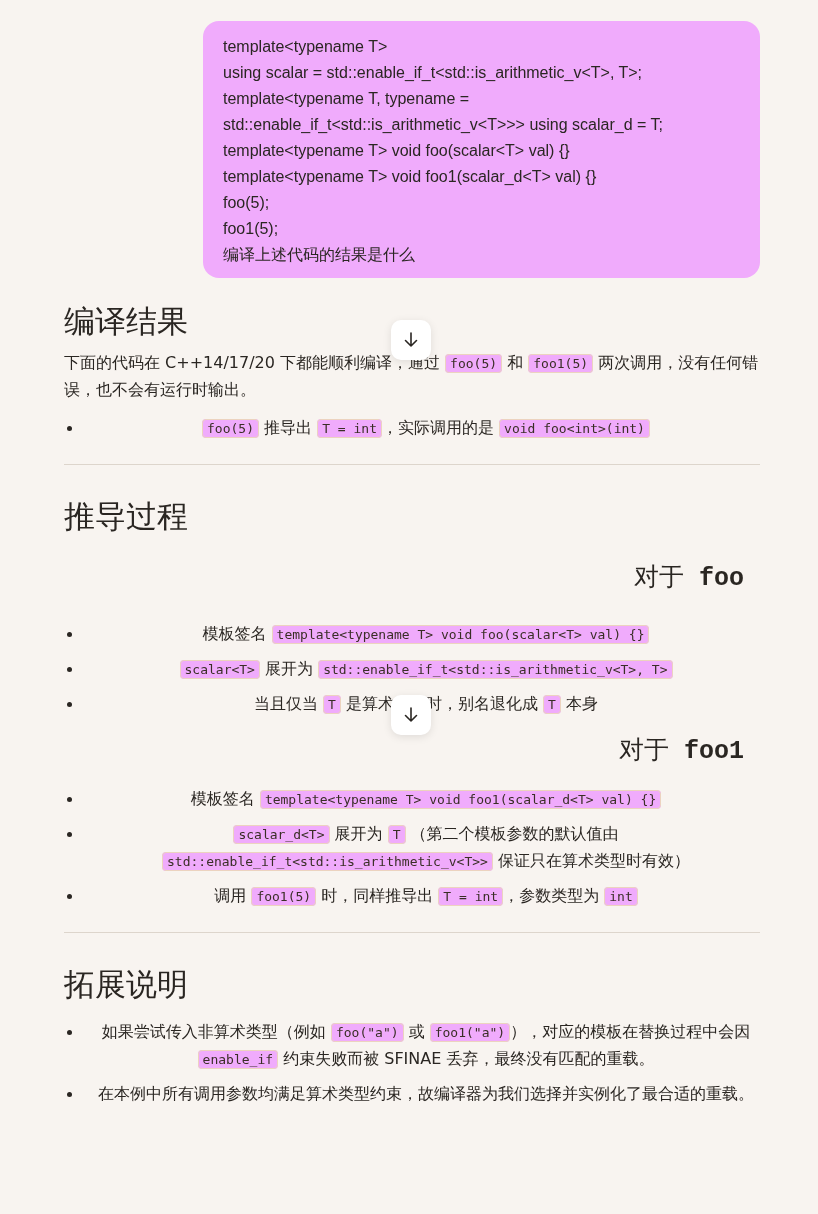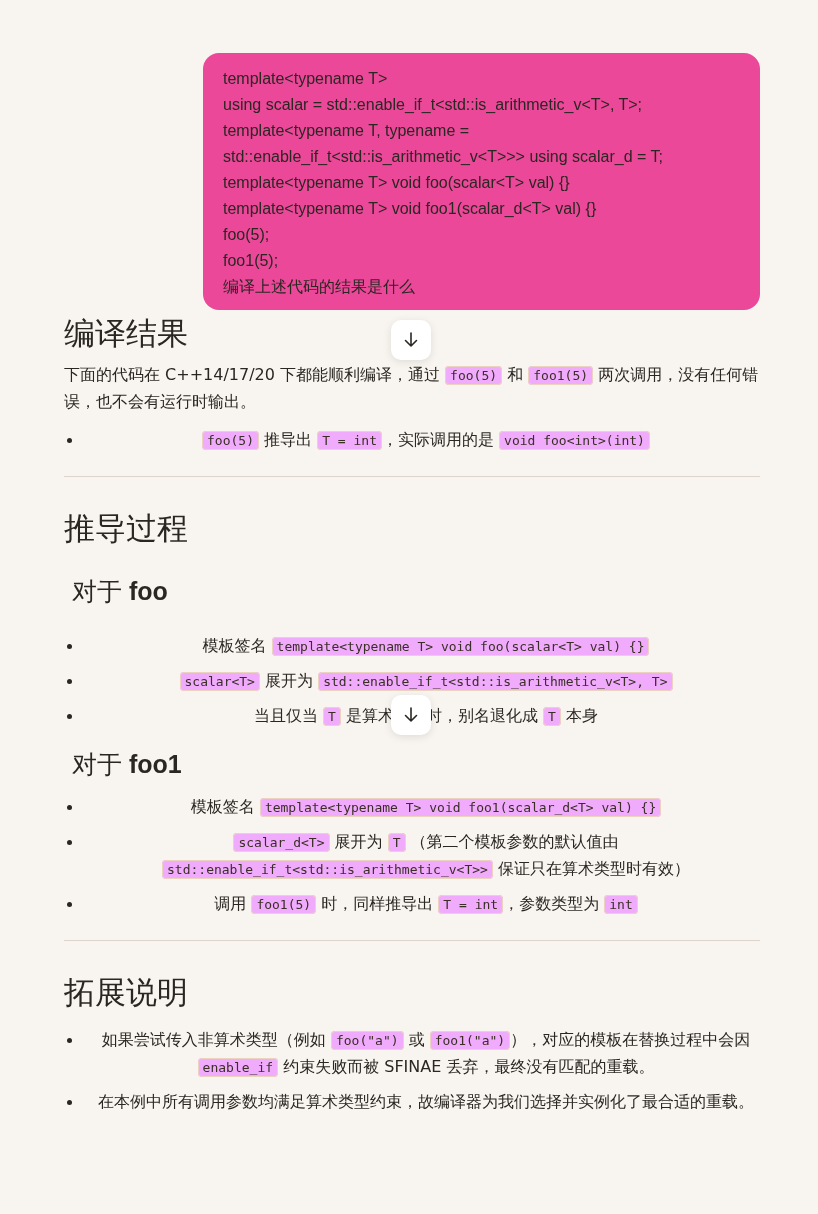--- a/index.html
+++ b/index.html
@@ -6,40 +6,39 @@
   body {
     width: 818px; height: 1214px; overflow: hidden;
     background: #f8f4f0;
     font-family: "DejaVu Sans", "Liberation Sans", sans-serif;
     color: #2a2622;
     position: relative;
   }
   .user-bubble {
     position: absolute; left: 203px; top: 21px; width: 557px; height: 257px;
     box-sizing: border-box;
-    background: #ec4899;
+    background: #f0abfc;
     border-radius: 16px;
     padding: 13px 20px;
     font-family: "Liberation Sans", sans-serif;
     font-size: 16px; line-height: 26px;
     color: #2a2622;
-    margin-top: 32px;
   }
   .user-bubble .line { white-space: nowrap; }
   .content {
     position: absolute; left: 64px; top: 300px; width: 696px;
   }
   h1 {
     font-family: "Liberation Sans", sans-serif;
     font-weight: 400; font-size: 31px; margin: 0; line-height: 44px;
     color: #2a2622;
   }
   h2 {
-    font-family: Liberation Sans, sans-serif;
-    font-weight: 400; font-size: 25px; margin: 8px; line-height: 36px;
+    font-family: Liberation Mono, monospace;
+    font-weight: 400; font-size: 25px; margin: 16px; line-height: 36px; text-align: right;
   }
   h2 b { font-weight: 700; }
   p { margin: 0; font-size: 16px; line-height: 26px; }
   ul { list-style: none; margin: 0; padding: 0; }
   li { position: relative; padding-left: 28px; font-size: 16px; line-height: 26px; margin-bottom: 8px; text-align: center; }
   li::before {
     content: ""; position: absolute; left: 3px; top: 11px; width: 5px; height: 5px;
     border-radius: 50%; background: #2a2622;
   }
   code {
@@ -71,21 +70,21 @@
   <div class="line">std::enable_if_t&lt;std::is_arithmetic_v&lt;T&gt;&gt;&gt; using scalar_d = T;</div>
   <div class="line">template&lt;typename T&gt; void foo(scalar&lt;T&gt; val) {}</div>
   <div class="line">template&lt;typename T&gt; void foo1(scalar_d&lt;T&gt; val) {}</div>
   <div class="line">foo(5);</div>
   <div class="line">foo1(5);</div>
   <div class="line">编译上述代码的结果是什么</div>
 </div>
 
 <div class="content">
 
-  <h1 style="margin-top:12px;">编译结果</h1>
+  <h1 style="margin-top:0;">编译结果</h1>
   <p style="margin-top:6px;"><span>下面的代码在 C++14/17/20 下都能顺利编译，通过 </span><code>foo(5)</code><span> 和 </span><code>foo1(5)</code><span> 两次调用，没有任何错误，也不会有运行时输出。</span></p>
 
   <ul style="margin-top:12px;">
     <li><code>foo(5)</code><span> 推导出 </span><code>T = int</code><span>，实际调用的是 </span><code>void foo&lt;int&gt;(int)</code></li>
   </ul>
 
   <hr style="margin-top:22px;">
 
   <h1 style="margin-top:30px;">推导过程</h1>
 

